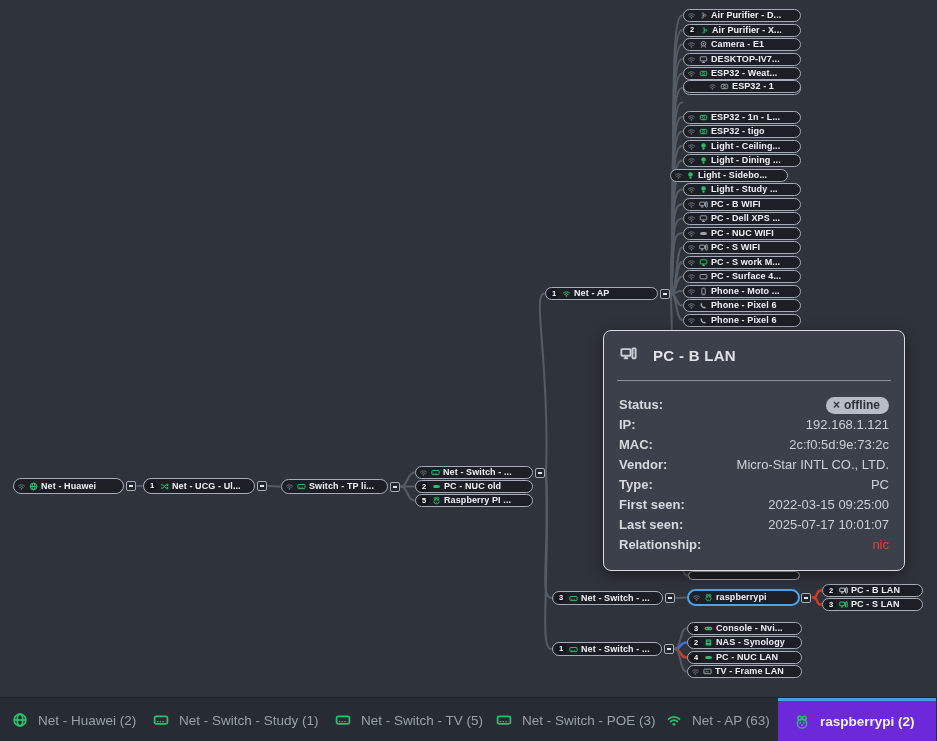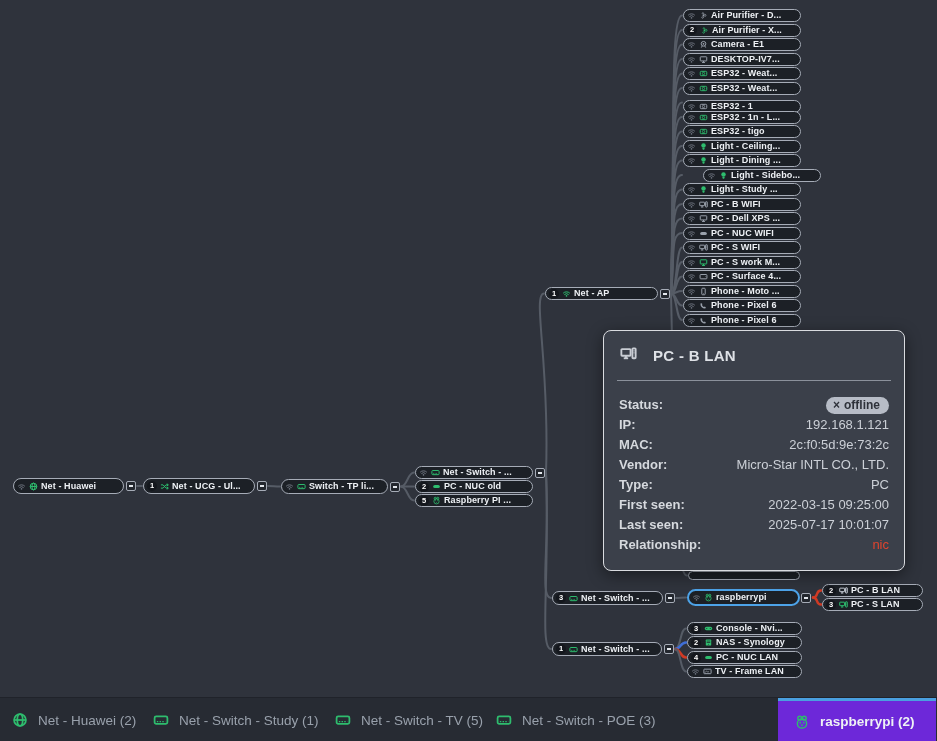--- a/index.html
+++ b/index.html
@@ -172,21 +172,21 @@
             </svg>
           </span>
           <span class="ic">
             <svg width="9" height="9" viewBox="0 0 10 10">
               <rect x="1.4" y="2.6" width="7.2" height="4.8" rx="1.2" fill="none" stroke="#2ebd6e" stroke-width="1.1"></rect>
               <circle cx="5" cy="5" r="1.3" fill="none" stroke="#2ebd6e" stroke-width="0.9"></circle>
             </svg>
           </span>
           <span class="lbl">ESP32 - Weat...</span>
         </div>
-        <div class="node" style="left: 683px; top: 100px; width: 118px; height: 13px;">
+        <div class="node" style="left: 683px; top: 80px; width: 118px; height: 13px; justify-content: center;">
           <span class="ic">
             <svg width="9" height="9" viewBox="0 0 10 10">
               <path d="M1.6 4.4 A4.8 4.8 0 0 1 8.4 4.4" fill="none" stroke="#6e7480" stroke-width="1.1" stroke-linecap="round"></path>
               <path d="M2.9 6 A3 3 0 0 1 7.1 6" fill="none" stroke="#6e7480" stroke-width="1.1" stroke-linecap="round"></path>
               <circle cx="5" cy="7.7" r="0.9" fill="#6e7480"></circle>
             </svg>
           </span>
           <span class="ic">
             <svg width="9" height="9" viewBox="0 0 10 10">
               <rect x="1.4" y="2.6" width="7.2" height="4.8" rx="1.2" fill="none" stroke="#9aa1ac" stroke-width="1.1"></rect>
@@ -252,21 +252,21 @@
             </svg>
           </span>
           <span class="ic">
             <svg width="9" height="9" viewBox="0 0 10 10">
               <circle cx="5" cy="4" r="2.5" fill="#2ebd6e"></circle>
               <rect x="4" y="6.4" width="2" height="2.2" rx="0.5" fill="#2ebd6e"></rect>
             </svg>
           </span>
           <span class="lbl">Light - Dining ...</span>
         </div>
-        <div class="node" style="left: 703px; top: 168.5px; width: 118px; height: 13px;">
+        <div class="node" style="left: 670px; top: 168.5px; width: 118px; height: 13px;">
           <span class="ic">
             <svg width="9" height="9" viewBox="0 0 10 10">
               <path d="M1.6 4.4 A4.8 4.8 0 0 1 8.4 4.4" fill="none" stroke="#6e7480" stroke-width="1.1" stroke-linecap="round"></path>
               <path d="M2.9 6 A3 3 0 0 1 7.1 6" fill="none" stroke="#6e7480" stroke-width="1.1" stroke-linecap="round"></path>
               <circle cx="5" cy="7.7" r="0.9" fill="#6e7480"></circle>
             </svg>
           </span>
           <span class="ic">
             <svg width="9" height="9" viewBox="0 0 10 10">
               <circle cx="5" cy="4" r="2.5" fill="#2ebd6e"></circle>
@@ -746,20 +746,30 @@
       </div>
       <div class="tab" style="left: 496px;">
         <span class="ic">
           <svg width="16" height="16" viewBox="0 0 10 10">
             <rect x="1" y="2.8" width="8" height="4.6" rx="1" fill="none" stroke="#2ebd6e" stroke-width="1.1"></rect>
             <line x1="2.4" y1="6" x2="7.6" y2="6" stroke="#2ebd6e" stroke-width="0.9" stroke-dasharray="0.9 0.8"></line>
           </svg>
         </span>
         <span>Net - Switch - POE (3)</span>
       </div>
+      <div class="tab" style="left: 666px;">
+        <span class="ic">
+          <svg width="16" height="16" viewBox="0 0 10 10">
+            <path d="M1.6 4.4 A4.8 4.8 0 0 1 8.4 4.4" fill="none" stroke="#2ebd6e" stroke-width="1.1" stroke-linecap="round"></path>
+            <path d="M2.9 6 A3 3 0 0 1 7.1 6" fill="none" stroke="#2ebd6e" stroke-width="1.1" stroke-linecap="round"></path>
+            <circle cx="5" cy="7.7" r="0.9" fill="#2ebd6e"></circle>
+          </svg>
+        </span>
+        <span>Net - AP (63)</span>
+      </div>
       <div class="tab active" style="left: 778px; width: 158px;">
         <span class="ic">
           <svg width="16" height="16" viewBox="0 0 10 10">
             <circle cx="3.6" cy="2.6" r="1.2" fill="none" stroke="#2ebd6e" stroke-width="0.9"></circle>
             <circle cx="6.4" cy="2.6" r="1.2" fill="none" stroke="#2ebd6e" stroke-width="0.9"></circle>
             <circle cx="5" cy="5.9" r="2.9" fill="none" stroke="#2ebd6e" stroke-width="0.9"></circle>
             <circle cx="3.9" cy="5.4" r="0.55" fill="#2ebd6e"></circle>
             <circle cx="6.1" cy="5.4" r="0.55" fill="#2ebd6e"></circle>
             <circle cx="5" cy="7" r="0.55" fill="#2ebd6e"></circle>
           </svg>

